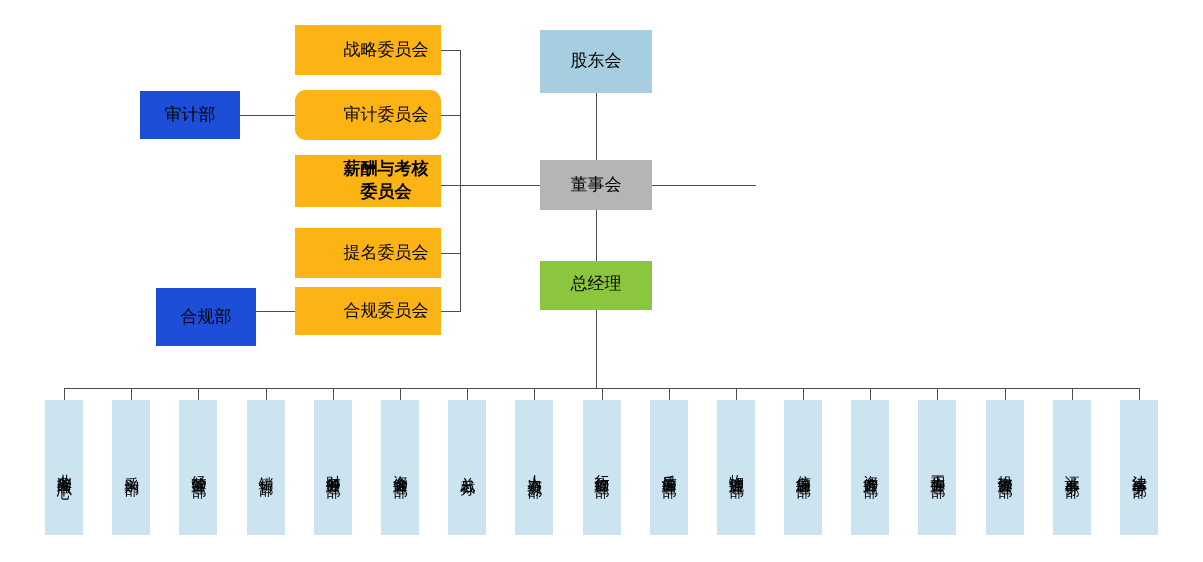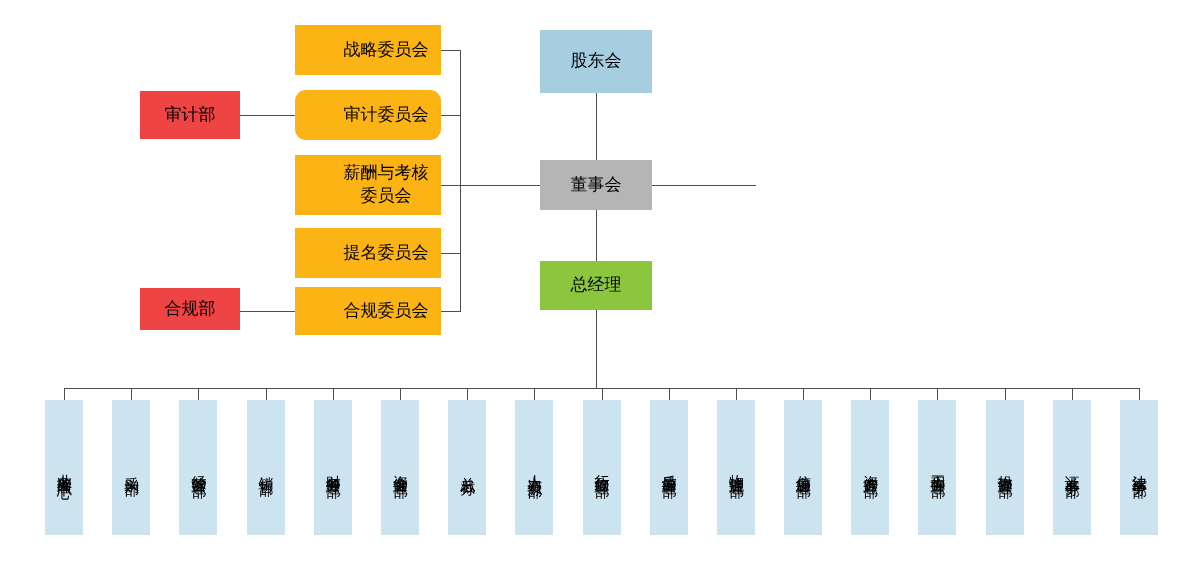--- a/index.html
+++ b/index.html
@@ -27,33 +27,33 @@
   }
   .line {
     position: absolute;
     background: #4d4d4d;
     z-index: 1;
   }
   
   .n-shareholders { left: 540px; top: 30px;  width: 112px; height: 63px; background: #a6cde0; }
   .n-board        { left: 540px; top: 160px; width: 112px; height: 50px; background: #b5b5b5; }
   .n-secretary    { left: 756px; top: 164px; width: 118px; height: 43px; background: #fdf3e7; }
-  .n-gm           { left: 540px; top: 261px; width: 112px; height: 49px; background: #8cc63f; }
+  .n-gm           { left: 540px; top: 261px; width: 112px; height: 49px; background: #8cc63f; font-family: Liberation Mono, monospace; }
   
   .committee { left: 295px; width: 146px; background: #fcb415; padding-left: 36px; }
   .c1 { top: 25px;  height: 50px; }
   .c2 { top: 90px;  height: 50px; border-radius: 11px; }
-  .c3 { top: 155px; height: 60px; }
+  .c3 { top: 155px; height: 52px; font-weight: bold; }
   .c3 span { display: inline-block; width: 92px; }
   .c4 { top: 228px; height: 50px; }
   .c5 { top: 287px; height: 48px; }
   
-  .leftdept { left: 140px; width: 100px; background: #ef4444; }
+  .leftdept { left: 140px; width: 100px; background: #1d4ed8; }
   .ld1 { top: 91px;  height: 48px; }
-  .ld2 { top: 288px; height: 42px; }
+  .ld2 { top: 288px; height: 58px; margin-left: 16px; }
   
   .dept-row {
     position: absolute;
     left: 45px; top: 400px;
     width: 1113px; height: 135px;
     display: flex;
     justify-content: space-between;
     z-index: 2;
   }
   .dept {

